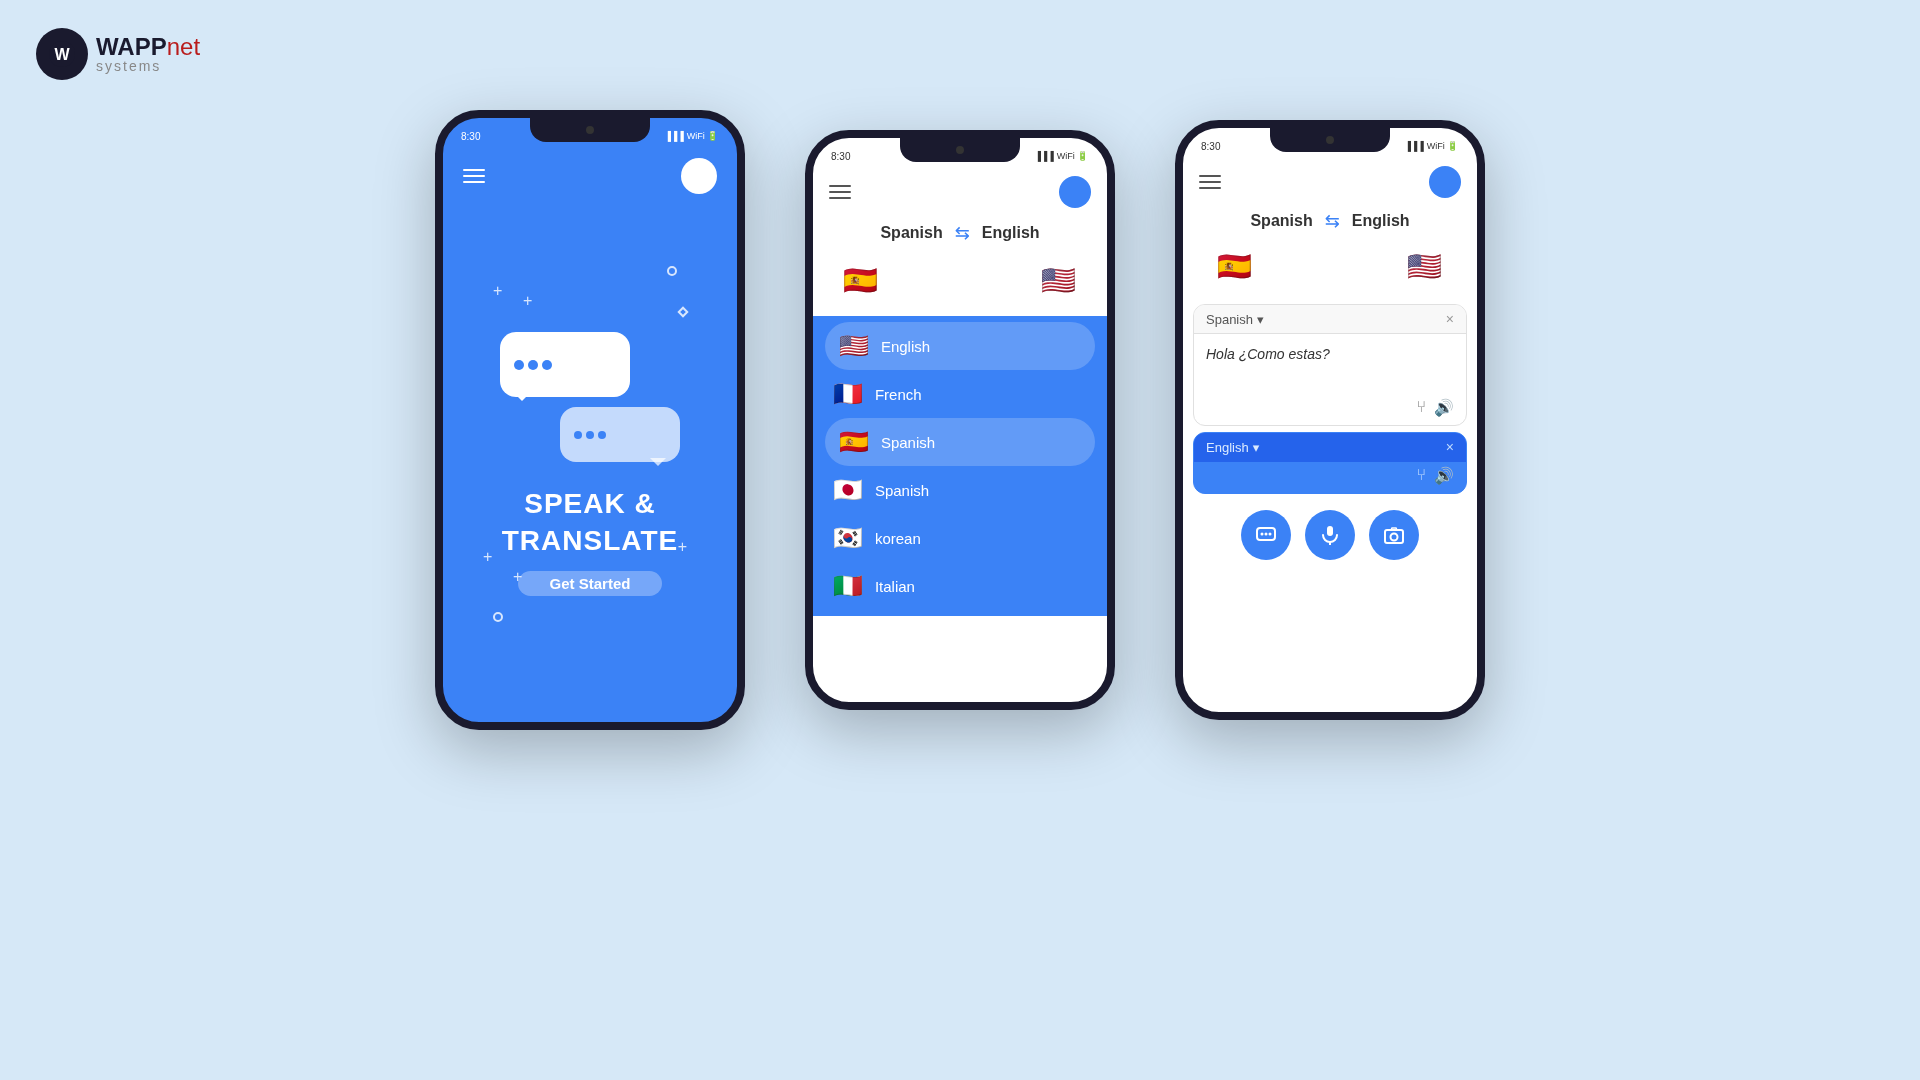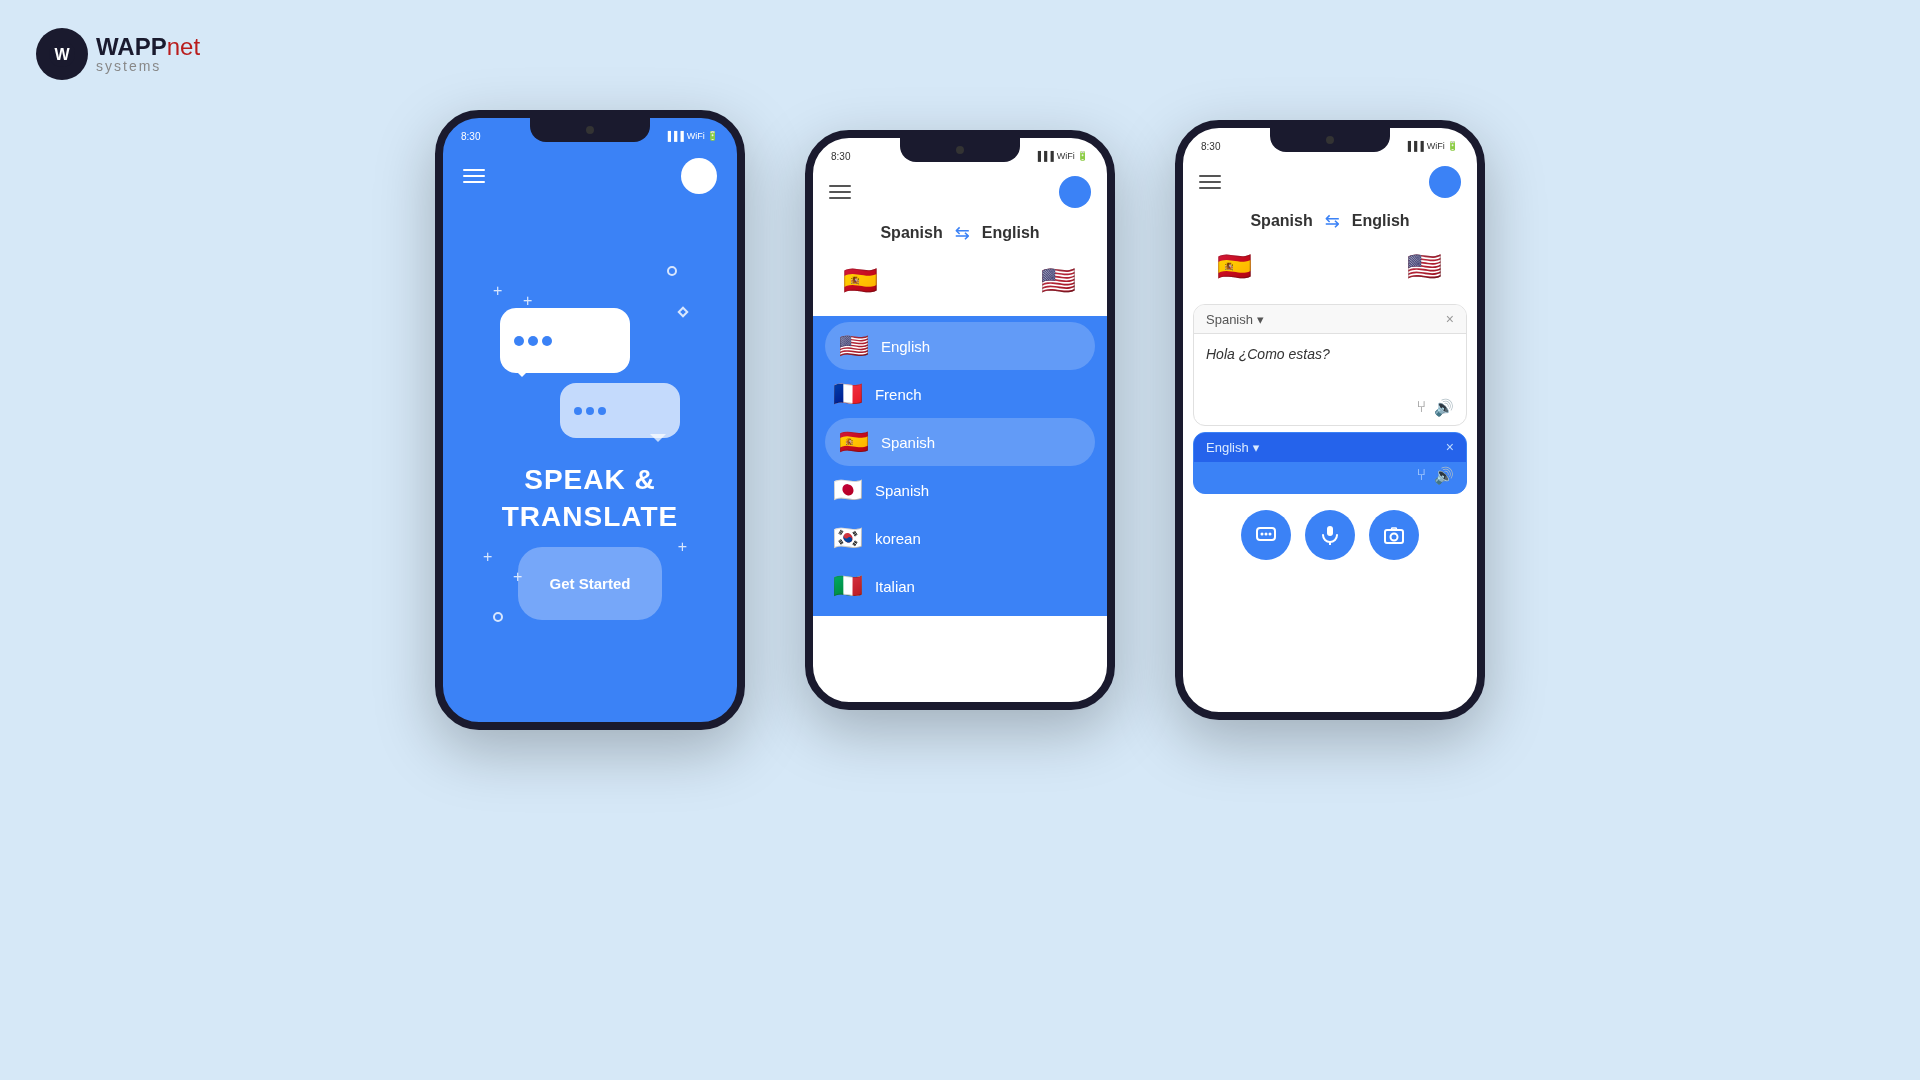--- a/index.html
+++ b/index.html
@@ -210,21 +210,21 @@
       font-weight: 800;
       text-align: center;
       line-height: 1.3;
       margin-bottom: 12px;
       letter-spacing: 1px;
     }
     .get-started-btn {
       background: rgba(255,255,255,0.3);
       border: none;
       border-radius: 24px;
-      padding: 28px 32px;
+      padding: 4px 32px;
       color: white;
       font-size: 15px;
       font-weight: 600;
       cursor: pointer;
     }
 
     
     .phone2-header {
       display: flex;
       justify-content: space-between;

